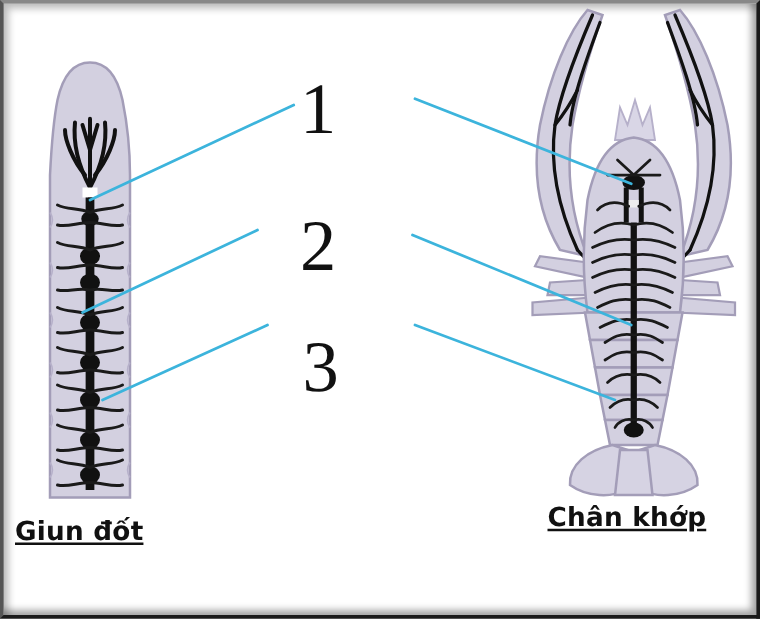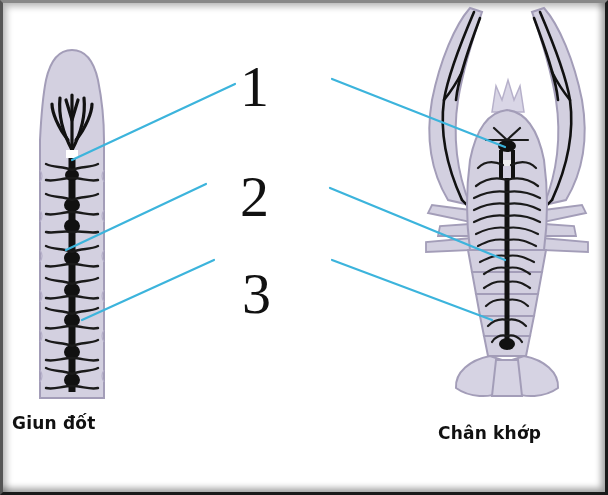--- a/index.html
+++ b/index.html
@@ -20,22 +20,23 @@
   }
   svg#diagram { position: absolute; left: 0; top: 0; }
   .num {
     position: absolute;
     font-family: "Liberation Serif", "DejaVu Serif", serif;
     font-size: 58px; line-height: 1; color: #111;
   }
   .caption {
     position: absolute;
     font-family: "DejaVu Sans", sans-serif;
-    font-weight: bold; font-size: 17px; color: #111;
+    font-weight: bold; font-size: 21px; color: #111;
     letter-spacing: 0.2px;
+    text-decoration: underline;
   }
 </style>
 </head>
 <body>
 
 <div id="frame"></div>
 
 <svg id="diagram" width="608" height="495" viewBox="0 0 608 495">
 
   <g>
@@ -168,13 +169,13 @@
     <line x1="214" y1="260" x2="82" y2="320"></line>
     <line x1="332" y1="260" x2="492" y2="320"></line>
   </g>
 </svg>
 
 <div class="num" style="left:240px; top:58px;">1</div>
 <div class="num" style="left:240px; top:168px;">2</div>
 <div class="num" style="left:242px; top:265px;">3</div>
 
 <div class="caption" style="left:12px; top:413px;">Giun đốt</div>
-<div class="caption" style="left:438px; top:423px;">Chân khớp</div>
+<div class="caption" style="left:438px; top:402px;">Chân khớp</div>
 
 </body></html>

